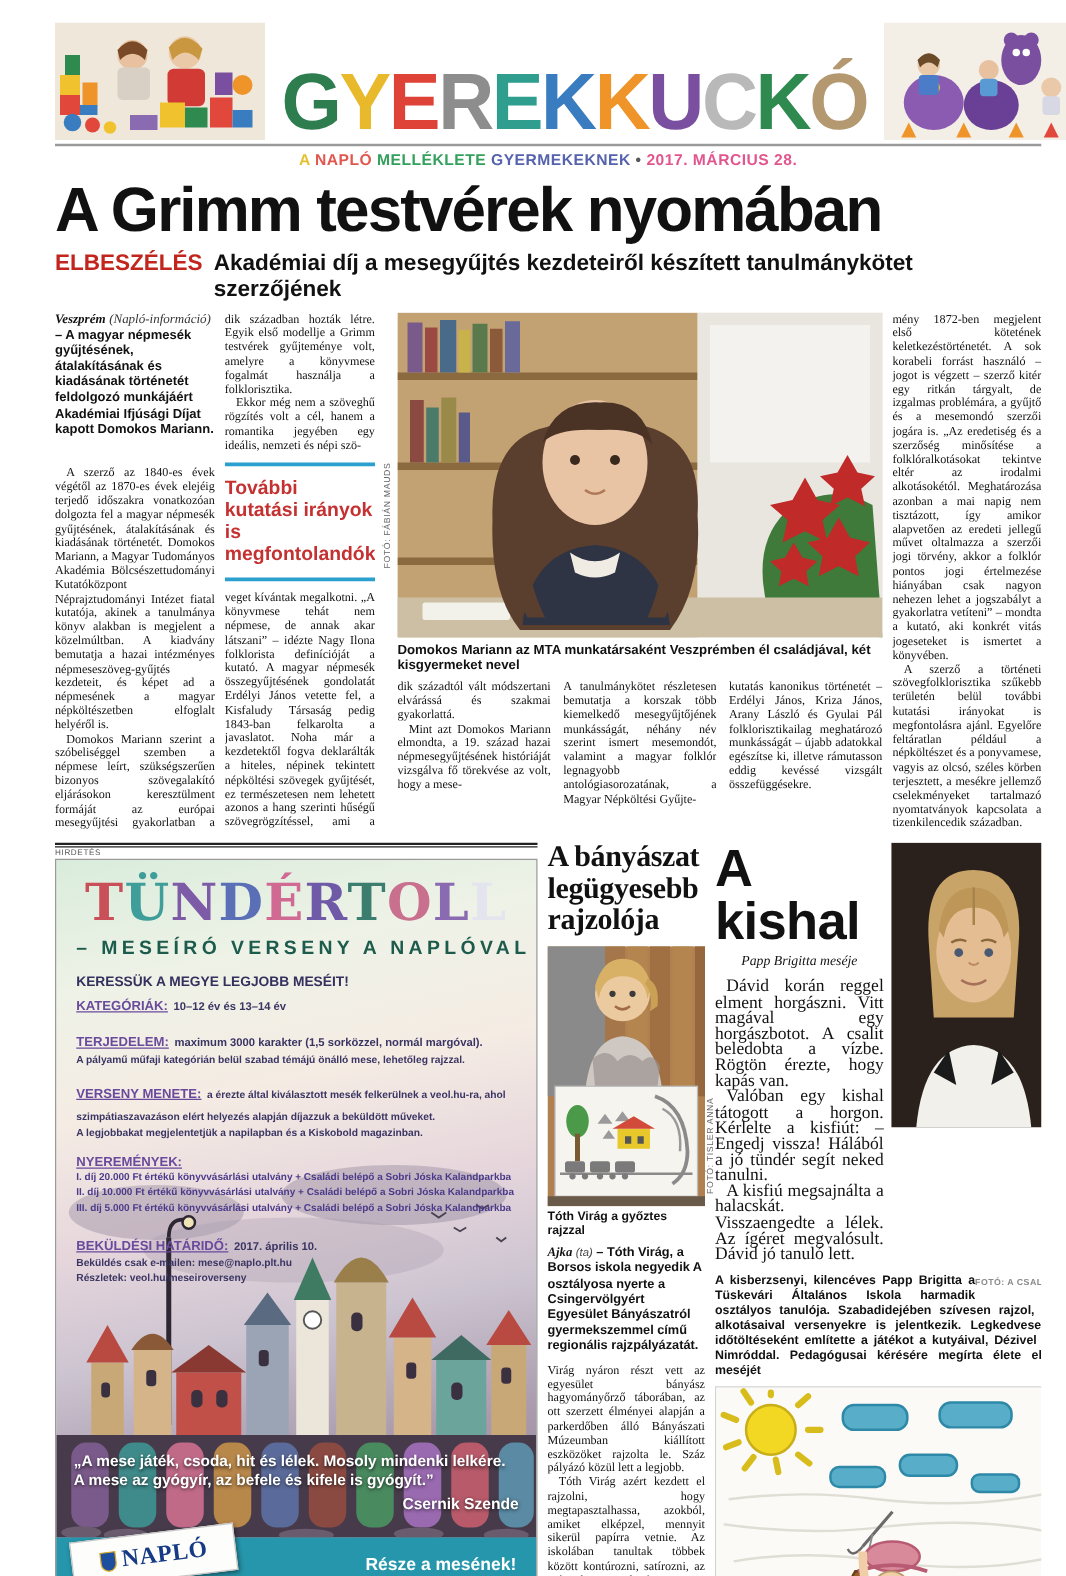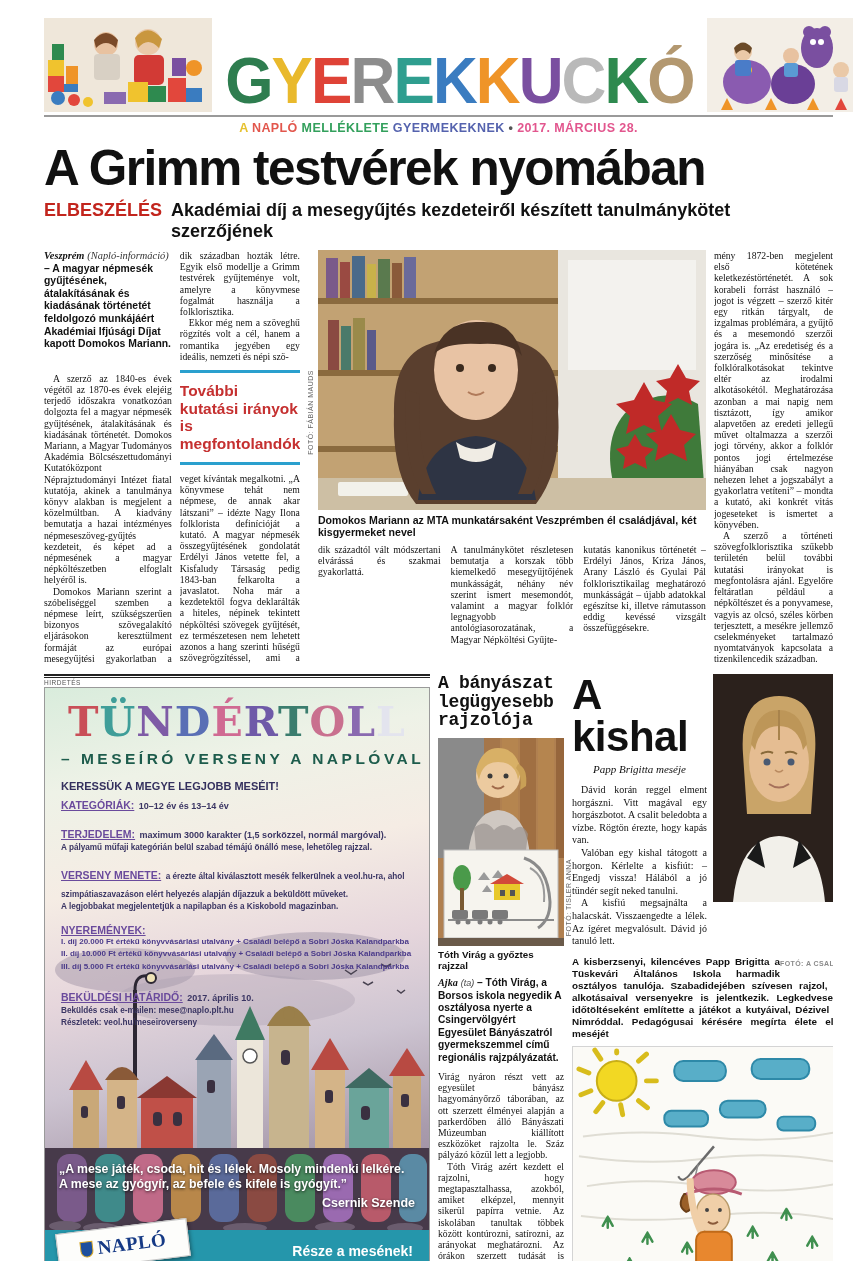--- a/index.html
+++ b/index.html
@@ -102,39 +102,39 @@
     display:flex; align-items:center; justify-content:center; gap:5px;
   }
   .naplo-shield { width:13px; height:16px; background:#1d4f9e;
     border:1.5px solid #d9a92a; border-radius:0 0 7px 7px; }
   .naplo-word { font-family:"Liberation Serif", serif; font-weight:900; font-size:19px;
     color:#163a85; letter-spacing:.5px; }
   .ad-cta { position:absolute; z-index:5; right:16px; bottom:13px; color:#fff;
     font-family:"Liberation Sans", sans-serif; font-weight:700; font-size:14px; cursor:pointer; }
   
   .mining { width:126px; font-family:"Liberation Serif", serif; }
-  .mining h2 { font-family:Liberation Mono, monospace; font-weight:800;
-    font-size:18px; line-height:1.04; letter-spacing:-.3px; margin-bottom:8px; }
+  .mining h2 { font-family:Liberation Serif, serif; font-weight:800;
+    font-size:24px; line-height:1.04; letter-spacing:-.3px; margin-bottom:8px; }
   .mining-photo-wrap { position:relative; }
   .vcred-mining { right:-8px; bottom:10px; }
   .mining-caption { font-family:"Liberation Sans", sans-serif; font-weight:700;
     font-size:9.8px; margin:3px 0 6px; }
   .mining-lead { font-family:"Liberation Sans", sans-serif; font-weight:700;
     font-size:10.2px; line-height:12.4px; margin-bottom:7px; }
   .mining-body { font-size:9.7px; line-height:11.2px; text-align:justify; }
   .mining-body p + p { text-indent:9px; }
   .msig { font-weight:400; font-style:italic; color:#444; font-size:9px; }
   
   .kishal { width:273px; }
   .k-top { display:flex; gap:6px; }
   .k-text { width:135px; }
   .kishal h2 { font-family:"Liberation Sans", sans-serif; font-weight:800;
     font-size:42px; letter-spacing:-.5px; line-height:1; }
   .k-byline { font-style:italic; font-size:11px; text-align:center; margin:5px 0 9px; }
-  .k-story { font-size:10px; line-height:12.6px; text-align:justify; }
+  .k-story { font-size:14px; line-height:12.6px; text-align:justify; }
   .k-story p { text-indent:9px; }
   .k-caption { font-family:"Liberation Sans", sans-serif; font-weight:700;
     font-size:9.9px; line-height:12px; text-align:justify; margin:8px 0 6px; }
   .k-credit { float:right; color:#8a8a8a; font-weight:700; font-size:7px;
     letter-spacing:.4px; margin-top:2px; }
   .k-drawing { display:block; border:1px solid #d4d4d4; }
 </style>
 </head>
 <body>
 
@@ -254,20 +254,21 @@
           <circle cx="142" cy="118" r="4" fill="#3a2a1e"></circle>
             <circle cx="174" cy="118" r="4" fill="#3a2a1e"></circle>
           <path d="M150 142 q8 6 16 0" stroke="#b07a5a" stroke-width="2" fill="none"></path>
           <path d="M88 140 q-4 70 16 104 l14 0 q-20 -40 -16 -100 z" fill="#5a3f2e"></path>
           <path d="M228 140 q4 70 -14 104 l-14 0 q18 -40 14 -100 z" fill="#5a3f2e"></path>
         </svg>
         <div class="mid-caption">Domokos Mariann az MTA munkatársaként Veszprémben él családjával, két kisgyermeket nevel</div>
         <div class="subcols">
           <div class="subcol">
             <p>dik századtól vált módszertani elvárássá és szakmai gyakorlattá.</p>
+            <p>Mint azt Domokos Mariann elmondta, a 19. század hazai népmesegyűjtésének históriáját vizsgálva fő törekvése az volt, hogy a mese-</p>
           </div>
           <div class="subcol">
             <p>A tanulmánykötet részletesen bemutatja a korszak több kiemelkedő mesegyűjtőjének munkásságát, néhány név szerint ismert mesemondót, valamint a magyar folklór legnagyobb antológiasorozatának, a Magyar Népköltési Gyűjte-</p>
           </div>
           <div class="subcol">
             <p>kutatás kanonikus történetét – Erdélyi János, Kriza János, Arany László és Gyulai Pál folklorisztikailag meghatározó munkásságát – újabb adatokkal egészítse ki, illetve rámutasson eddig kevéssé vizsgált összefüggésekre.</p>
           </div>
         </div>
       </div>
       <div class="col c6">

